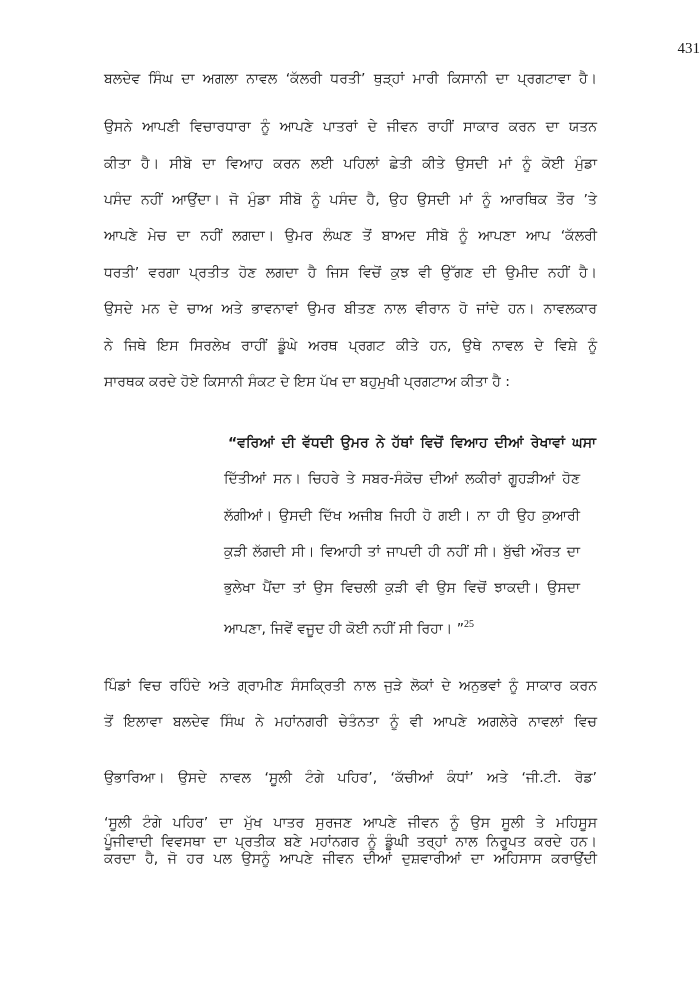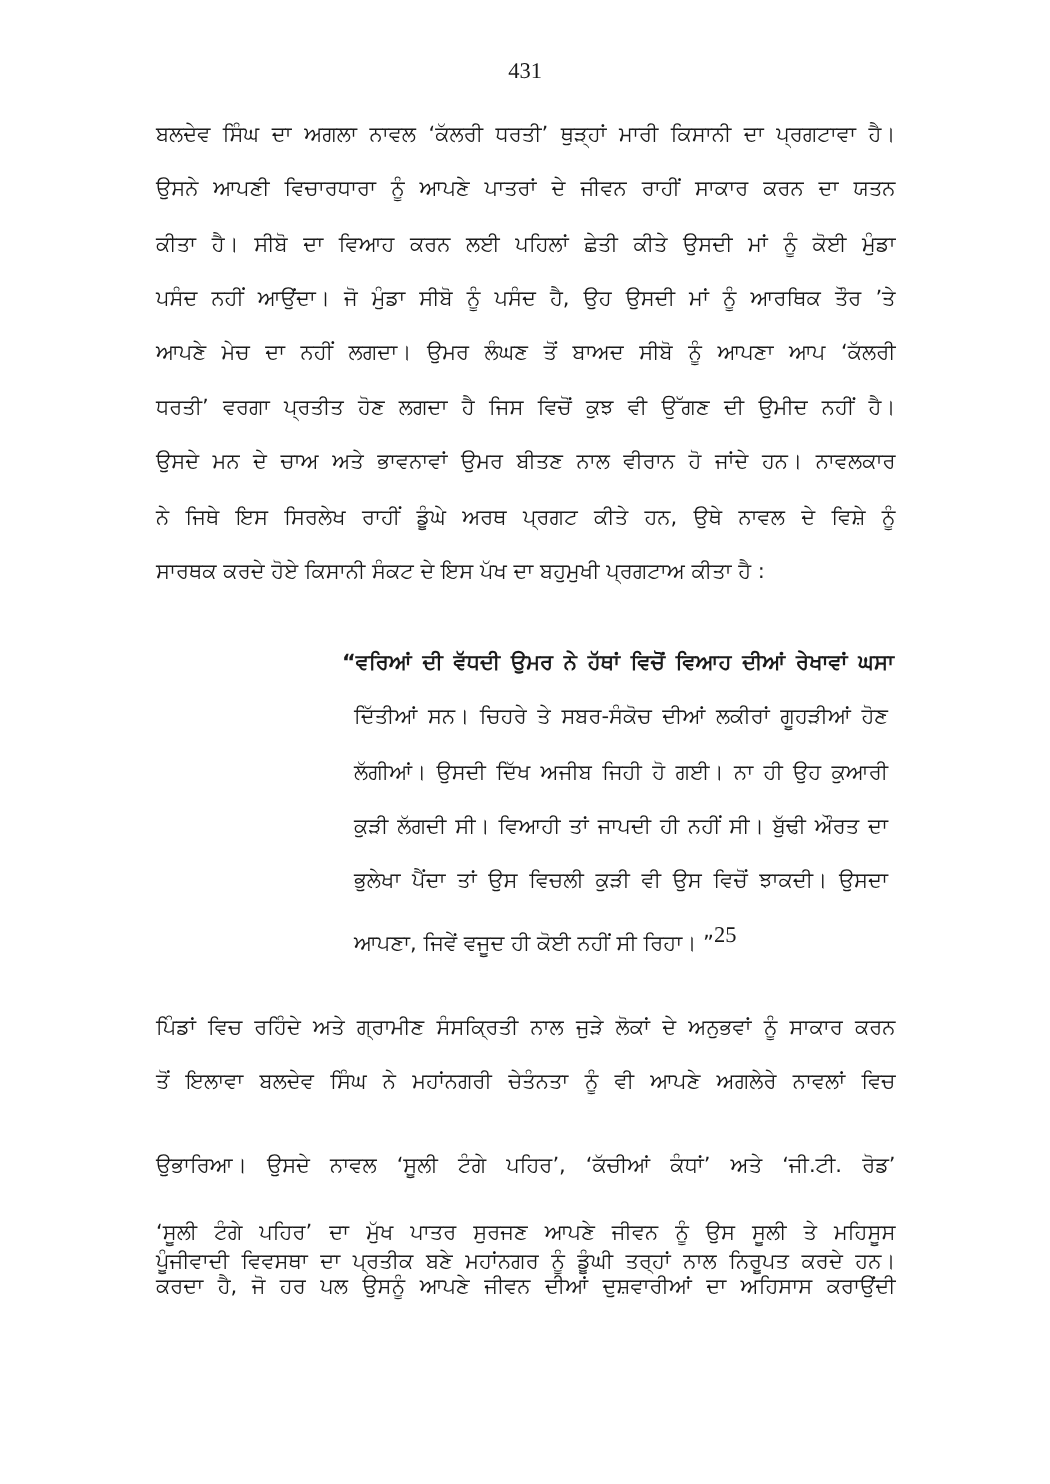--- a/index.html
+++ b/index.html
@@ -1,33 +1,33 @@
 <!DOCTYPE html>
 <html><head>
 <meta charset="utf-8">
 <style>
   html, body { margin: 0; padding: 0; background: #ffffff; }
   body { width: 700px; height: 989px; position: relative; overflow: hidden;
          font-family: "DejaVu Sans", "Liberation Sans", sans-serif; color: #1a1a1a; }
-  .page-number { position: absolute; top: 40px; left: 0; width: 700px; text-align: center;
+  .page-number { position: absolute; top: 40px; left: 0; width: 700px; text-align: right;
                  font-family: "Liberation Serif", "DejaVu Serif", serif; font-size: 15px; }
   .line { position: absolute; left: 104px; width: 493px; font-size: 14px; line-height: 20px;
           white-space: nowrap; text-align: justify; text-align-last: justify; }
   .line.last { text-align-last: left; }
-  .quote-line { left: 236px; width: 356px; }
+  .quote-line { left: 224px; width: 356px; }
   .quote-line.first { left: 228px; width: 368px; font-weight: bold; }
-  sup { font-family: "Liberation Serif", serif; font-size: 15px; }
+  sup { font-family: "Liberation Serif", serif; font-size: 10px; }
 </style>
 </head>
 <body>
 
 <div class="page-number">431</div>
 
 <div>
-  <div class="line" style="top:80px">ਬਲਦੇਵ ਸਿੰਘ ਦਾ ਅਗਲਾ ਨਾਵਲ ‘ਕੱਲਰੀ ਧਰਤੀ’ ਥੁੜ੍ਹਾਂ ਮਾਰੀ ਕਿਸਾਨੀ ਦਾ ਪ੍ਰਗਟਾਵਾ ਹੈ।</div>
+  <div class="line" style="top:68px">ਬਲਦੇਵ ਸਿੰਘ ਦਾ ਅਗਲਾ ਨਾਵਲ ‘ਕੱਲਰੀ ਧਰਤੀ’ ਥੁੜ੍ਹਾਂ ਮਾਰੀ ਕਿਸਾਨੀ ਦਾ ਪ੍ਰਗਟਾਵਾ ਹੈ।</div>
   <div class="line" style="top:116px">ਉਸਨੇ ਆਪਣੀ ਵਿਚਾਰਧਾਰਾ ਨੂੰ ਆਪਣੇ ਪਾਤਰਾਂ ਦੇ ਜੀਵਨ ਰਾਹੀਂ ਸਾਕਾਰ ਕਰਨ ਦਾ ਯਤਨ</div>
   <div class="line" style="top:153px">ਕੀਤਾ ਹੈ। ਸੀਬੋ ਦਾ ਵਿਆਹ ਕਰਨ ਲਈ ਪਹਿਲਾਂ ਛੇਤੀ ਕੀਤੇ ਉਸਦੀ ਮਾਂ ਨੂੰ ਕੋਈ ਮੁੰਡਾ</div>
   <div class="line" style="top:189px">ਪਸੰਦ ਨਹੀਂ ਆਉਂਦਾ। ਜੋ ਮੁੰਡਾ ਸੀਬੋ ਨੂੰ ਪਸੰਦ ਹੈ, ਉਹ ਉਸਦੀ ਮਾਂ ਨੂੰ ਆਰਥਿਕ ਤੌਰ ’ਤੇ</div>
   <div class="line" style="top:225px">ਆਪਣੇ ਮੇਚ ਦਾ ਨਹੀਂ ਲਗਦਾ। ਉਮਰ ਲੰਘਣ ਤੋਂ ਬਾਅਦ ਸੀਬੋ ਨੂੰ ਆਪਣਾ ਆਪ ‘ਕੱਲਰੀ</div>
   <div class="line" style="top:262px">ਧਰਤੀ’ ਵਰਗਾ ਪ੍ਰਤੀਤ ਹੋਣ ਲਗਦਾ ਹੈ ਜਿਸ ਵਿਚੋਂ ਕੁਝ ਵੀ ਉੱਗਣ ਦੀ ਉਮੀਦ ਨਹੀਂ ਹੈ।</div>
   <div class="line" style="top:298px">ਉਸਦੇ ਮਨ ਦੇ ਚਾਅ ਅਤੇ ਭਾਵਨਾਵਾਂ ਉਮਰ ਬੀਤਣ ਨਾਲ ਵੀਰਾਨ ਹੋ ਜਾਂਦੇ ਹਨ। ਨਾਵਲਕਾਰ</div>
   <div class="line" style="top:335px">ਨੇ ਜਿਥੇ ਇਸ ਸਿਰਲੇਖ ਰਾਹੀਂ ਡੂੰਘੇ ਅਰਥ ਪ੍ਰਗਟ ਕੀਤੇ ਹਨ, ਉਥੇ ਨਾਵਲ ਦੇ ਵਿਸ਼ੇ ਨੂੰ</div>
   <div class="line last" style="top:371px">ਸਾਰਥਕ ਕਰਦੇ ਹੋਏ ਕਿਸਾਨੀ ਸੰਕਟ ਦੇ ਇਸ ਪੱਖ ਦਾ ਬਹੁਮੁਖੀ ਪ੍ਰਗਟਾਅ ਕੀਤਾ ਹੈ :</div>
 </div>
 

